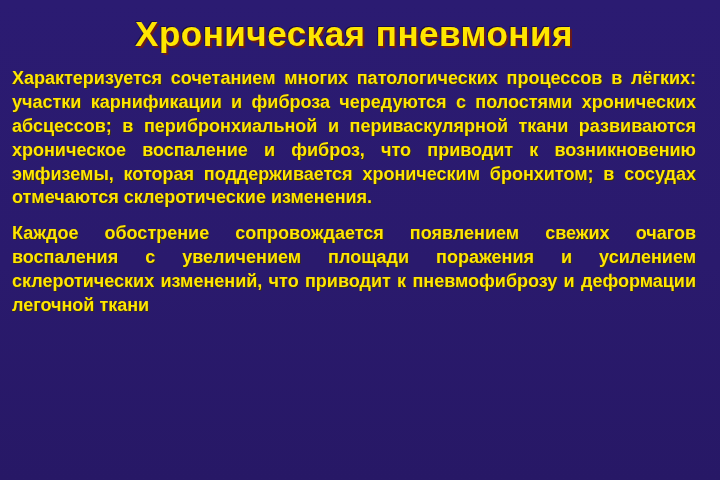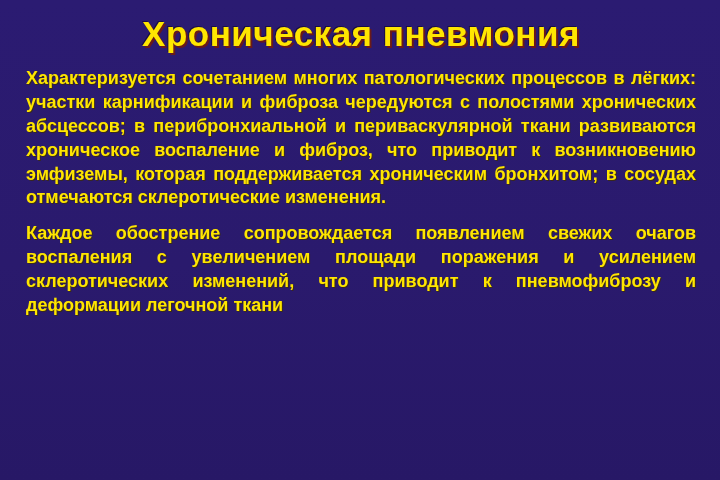--- a/index.html
+++ b/index.html
@@ -12,21 +12,21 @@
     background: #2a1a6e;
     font-family: "Liberation Sans", sans-serif;
     overflow: hidden;
   }
   .slide {
     position: relative;
     width: 720px;
     height: 480px;
     box-sizing: border-box;
     background: linear-gradient(180deg, #2b1b72 0%, #2a1a6d 55%, #271866 100%);
-    padding: 10px 14px 0 16px;
+    padding: 10px 14px 0 2px;
   }
   .slide-title {
     text-align: center;
     color: #ffe600;
     font-size: 35px;
     font-weight: bold;
     line-height: 1.05;
     letter-spacing: 0.5px;
     margin: 6px 0 14px 0;
     text-shadow: 2px 2px 0 #6a1a1a, -1px -1px 0 #1a0f45;

